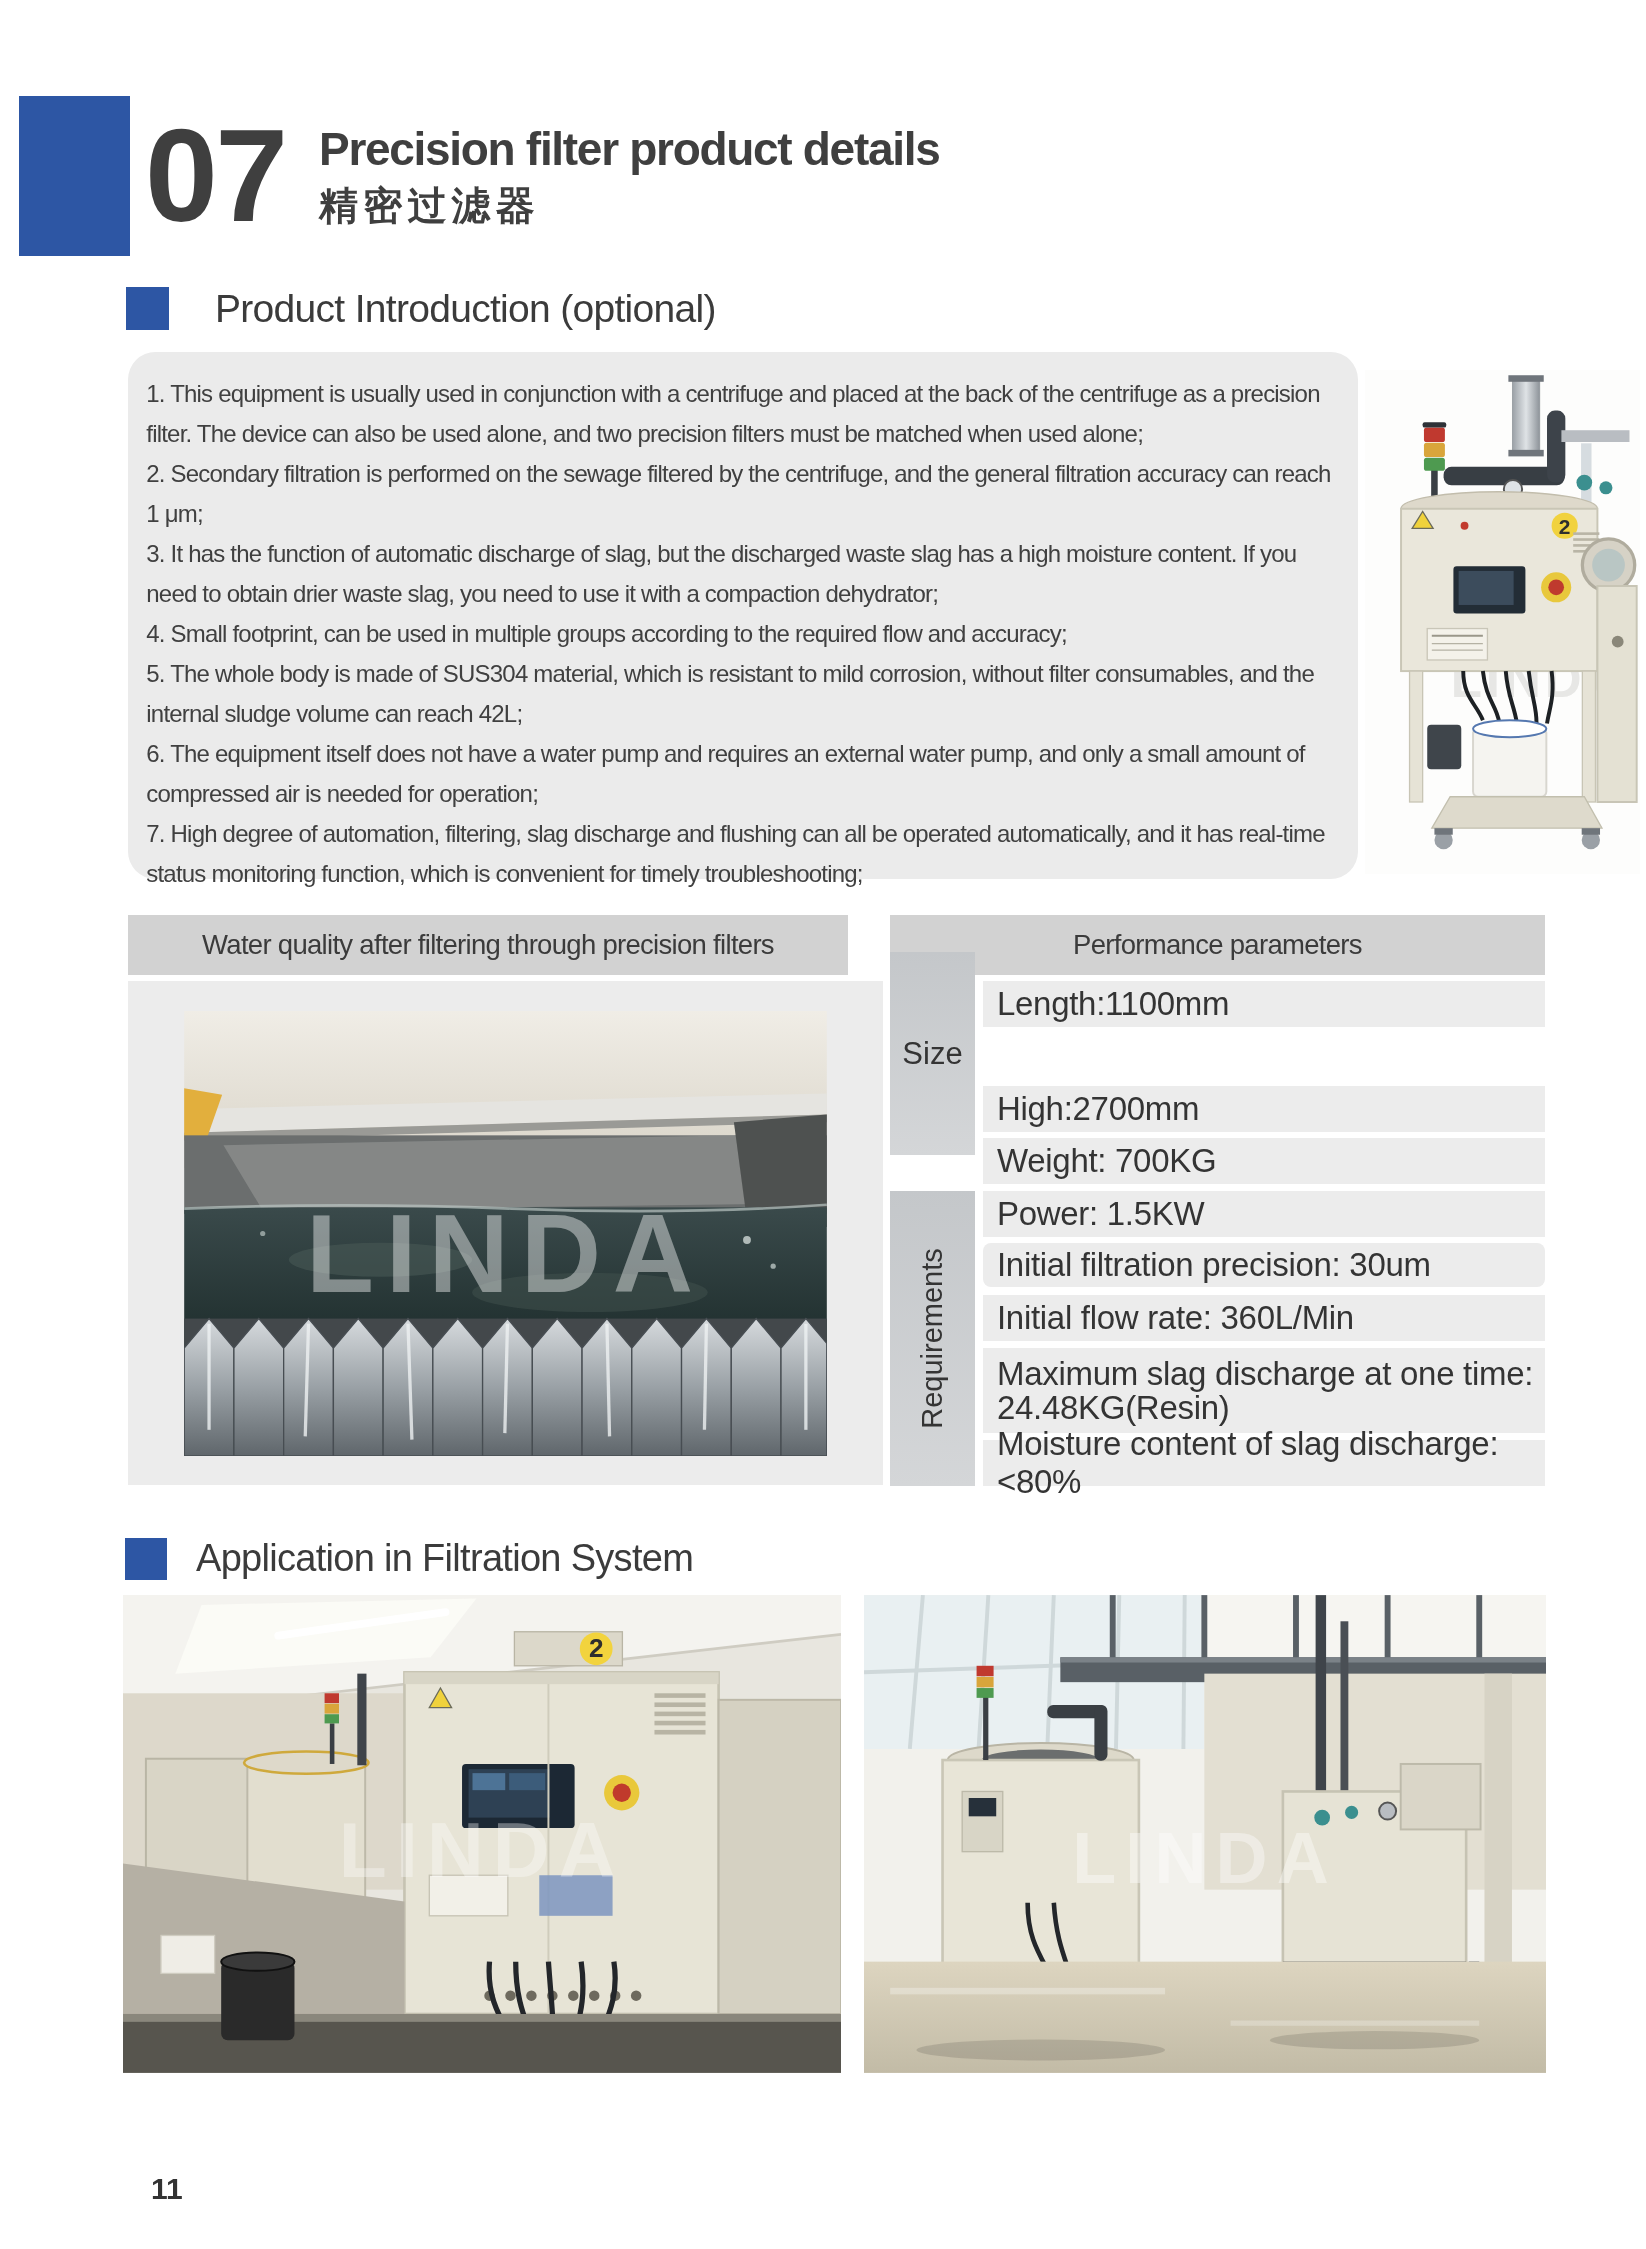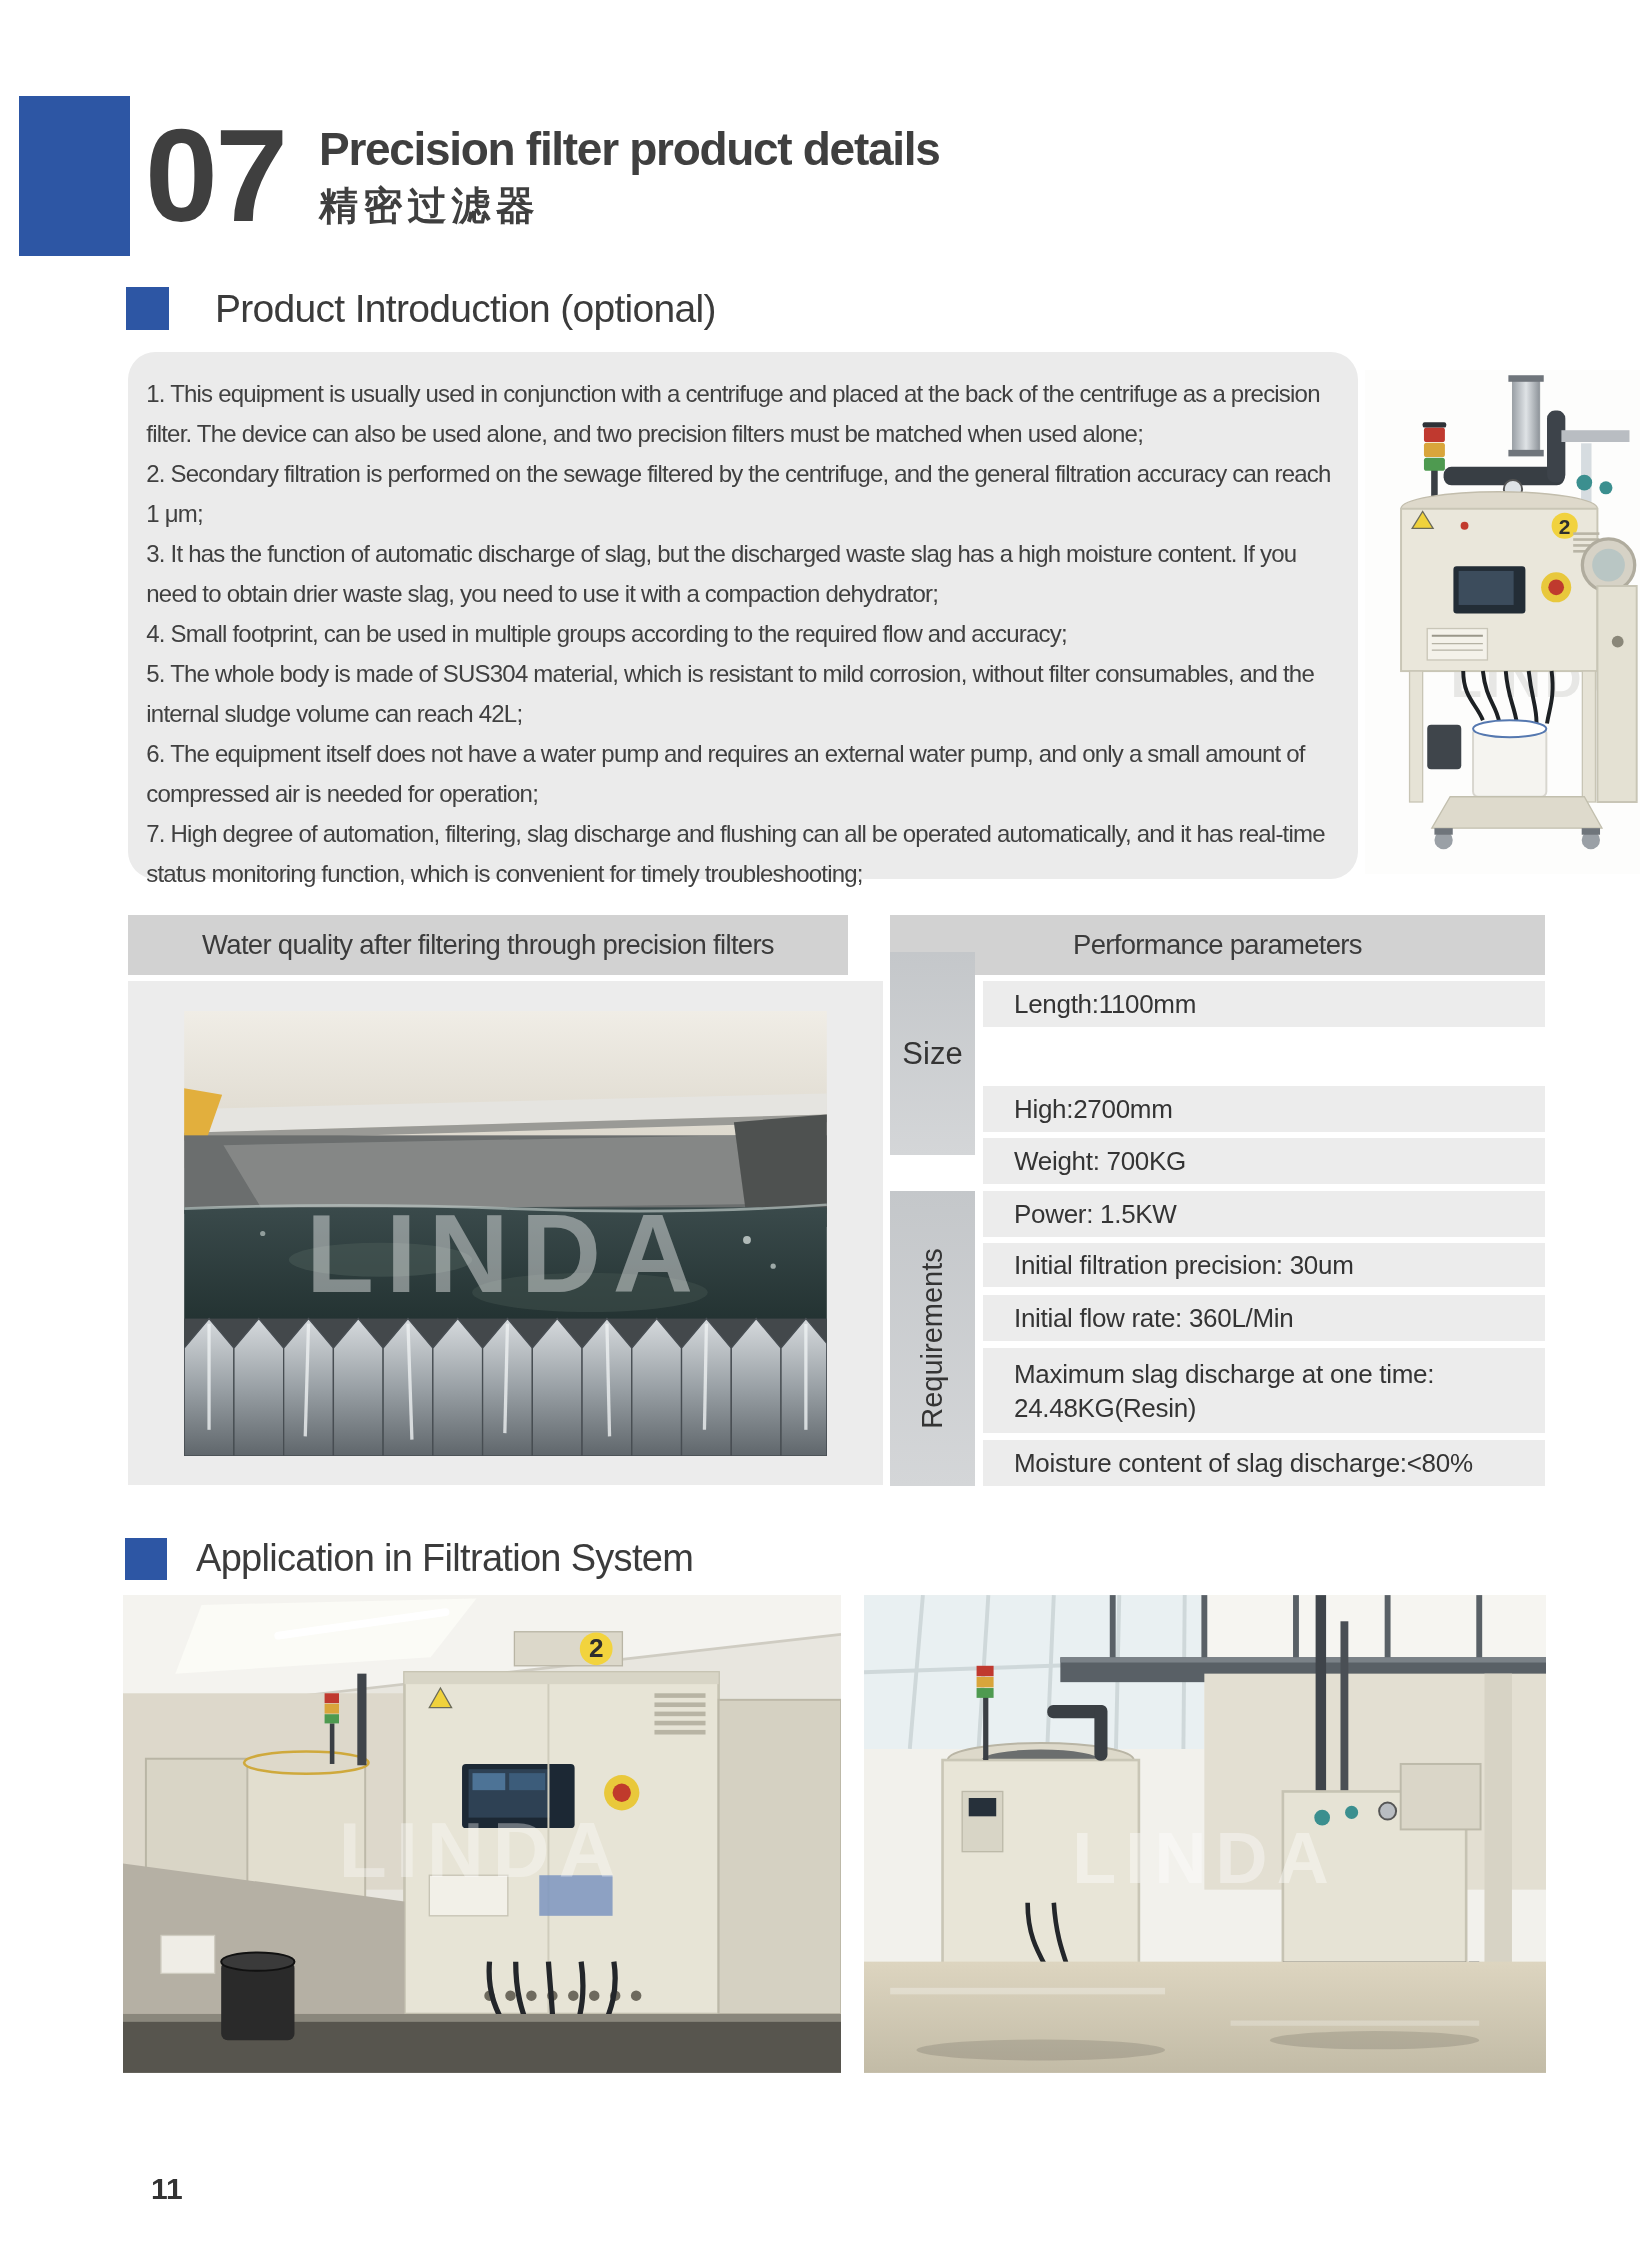--- a/index.html
+++ b/index.html
@@ -35,21 +35,21 @@
        display:flex;align-items:center;justify-content:center;font-size:27.5px;letter-spacing:-0.7px;}
   .bar-left{left:128px;width:720px;}
   .bar-right{left:890px;width:655px;}
   .photo-panel{left:128px;top:981px;width:755px;height:504px;background:var(--cell-bg);}
   .label-cell{left:890px;width:85px;background:linear-gradient(#c4c7ca,#d4d6d8);
               display:flex;align-items:center;justify-content:center;color:var(--table-text);}
   .size-cell{top:952px;height:203px;font-size:31px;}
   .req-cell{top:1191px;height:295px;}
   .vertical-text{transform:rotate(-90deg);white-space:nowrap;font-size:29px;color:var(--table-text);}
   .vrow{left:983px;width:562px;background:var(--cell-bg);color:var(--table-text);
-        font-size:26px;letter-spacing:-0.3px;box-sizing:border-box;padding-left:31px;
+        font-size:33px;letter-spacing:-0.3px;box-sizing:border-box;padding-left:14px;
         display:flex;align-items:center;}
   .vrow.tall{line-height:34px;}
 
   
   .app-photo{top:1595px;height:478px;background:#ddd;}
   .page-number{left:139px;top:2172px;font-size:30px;font-weight:700;color:#333;margin-left:12px;}
 
   svg text.wm{font-family:"Liberation Sans",sans-serif;font-weight:700;}
 </style>
 </head>
@@ -234,21 +234,21 @@
     <span>Size</span>
   </div>
   <div class="abs label-cell req-cell">
     <span class="vertical-text">Requirements</span>
   </div>
 
   <div class="abs vrow" style="top:981px;height:46px;">Length:1100mm</div>
   <div class="abs vrow" style="top:1086px;height:46px;text-align:right;">High:2700mm</div>
   <div class="abs vrow" style="top:1138px;height:46px;">Weight: 700KG</div>
   <div class="abs vrow" style="top:1191px;height:46px;">Power: 1.5KW</div>
-  <div class="abs vrow" style="top:1243px;height:44px;">Initial filtration precision: 30um</div>
+  <div class="abs vrow" style="top:1243px;height:44px;border-radius:8px;">Initial filtration precision: 30um</div>
   <div class="abs vrow" style="top:1295px;height:46px;">Initial flow rate: 360L/Min</div>
   <div class="abs vrow tall" style="top:1348px;height:85px;">Maximum slag discharge at one time: 24.48KG(Resin)</div>
   <div class="abs vrow" style="top:1440px;height:46px;">Moisture content of slag discharge:&lt;80%</div>
 
   <div class="abs sec-square" style="left:125px;top:1538px;width:42px;height:42px;"></div>
   <div class="abs sec-heading" style="left:196px;top:1537px;font-size:38px;">Application in Filtration System</div>
 
   <div class="abs app-photo" style="left:123px;width:718px;">
     <svg width="718" height="478" viewBox="0 0 1097 730">
       <rect width="1097" height="730" fill="#e8e6df"></rect>

